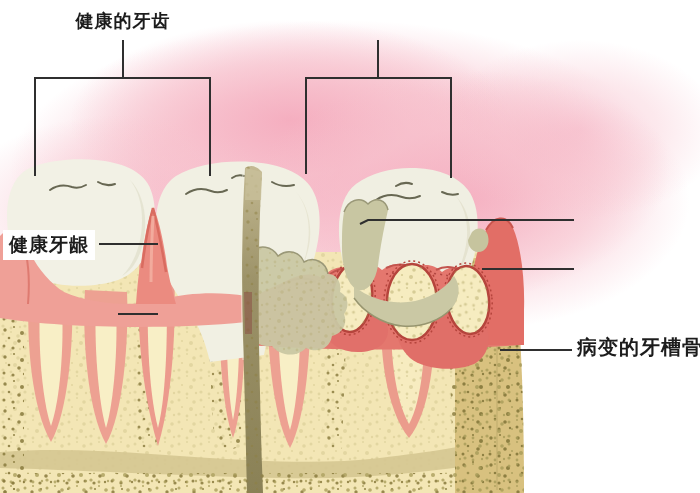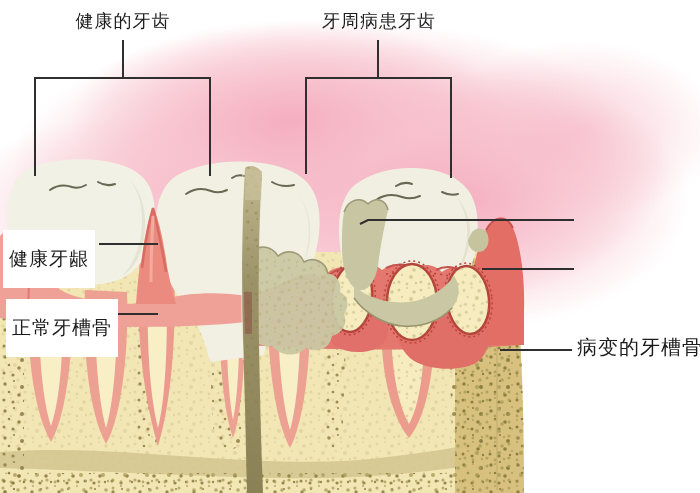--- a/index.html
+++ b/index.html
@@ -2,25 +2,25 @@
 <html><head>
 <meta charset="utf-8">
 <style>
   html,body{margin:0;padding:0;background:#fff;}
   .stage{
     position:relative;width:700px;height:493px;overflow:hidden;background:#fff;
     font-family:"DejaVu Sans","Liberation Sans",sans-serif;
   }
   .stage svg{position:absolute;left:0;top:0;}
   .lbl{
-    position:absolute;color:#1c1c1c;font-weight:normal;line-height:1.15;
+    position:absolute;color:#1c1c1c;font-weight:bold;line-height:1.15;
     white-space:nowrap;letter-spacing:1px;
   }
   .title{font-size:18px;text-align:center;}
-  .boxed{background:#ffffff;padding:18px 6px;font-size:19px;}
+  .boxed{background:#ffffff;padding:4px 6px;font-size:19px;}
   .rightlbl{font-size:20px;}
 </style>
 </head>
 <body>
 
 <div class="stage">
 
 <svg viewBox="0 0 700 493" width="700" height="493">
   <defs>
     <radialGradient id="glow1">
@@ -181,20 +181,18 @@
     <path d="M306,174 L306,78 L451,78 L451,178"></path>
     <path d="M99,244 L158,244"></path>
     <path d="M118,314 L158,314"></path>
     <path d="M574,220 L368,220 L360,224"></path>
     <path d="M574,269 L482,269"></path>
     <path d="M572,350 L500,350"></path>
   </g>
 </svg>
 
 <div class="lbl title" style="left:35px;top:11px;width:176px;">健康的牙齿</div>
-<div class="lbl title" style="left:295px;top:11px;width:168px;">牙周病患牙齿</div>
 
 <div class="lbl boxed" style="left:3px;top:230px;">健康牙龈</div>
-<div class="lbl boxed" style="left:6px;top:299px;">正常牙槽骨</div>
 
 <div class="lbl rightlbl" style="left:577px;top:336px;">病变的牙槽骨</div>
 
 </div>
 
 </body></html>

